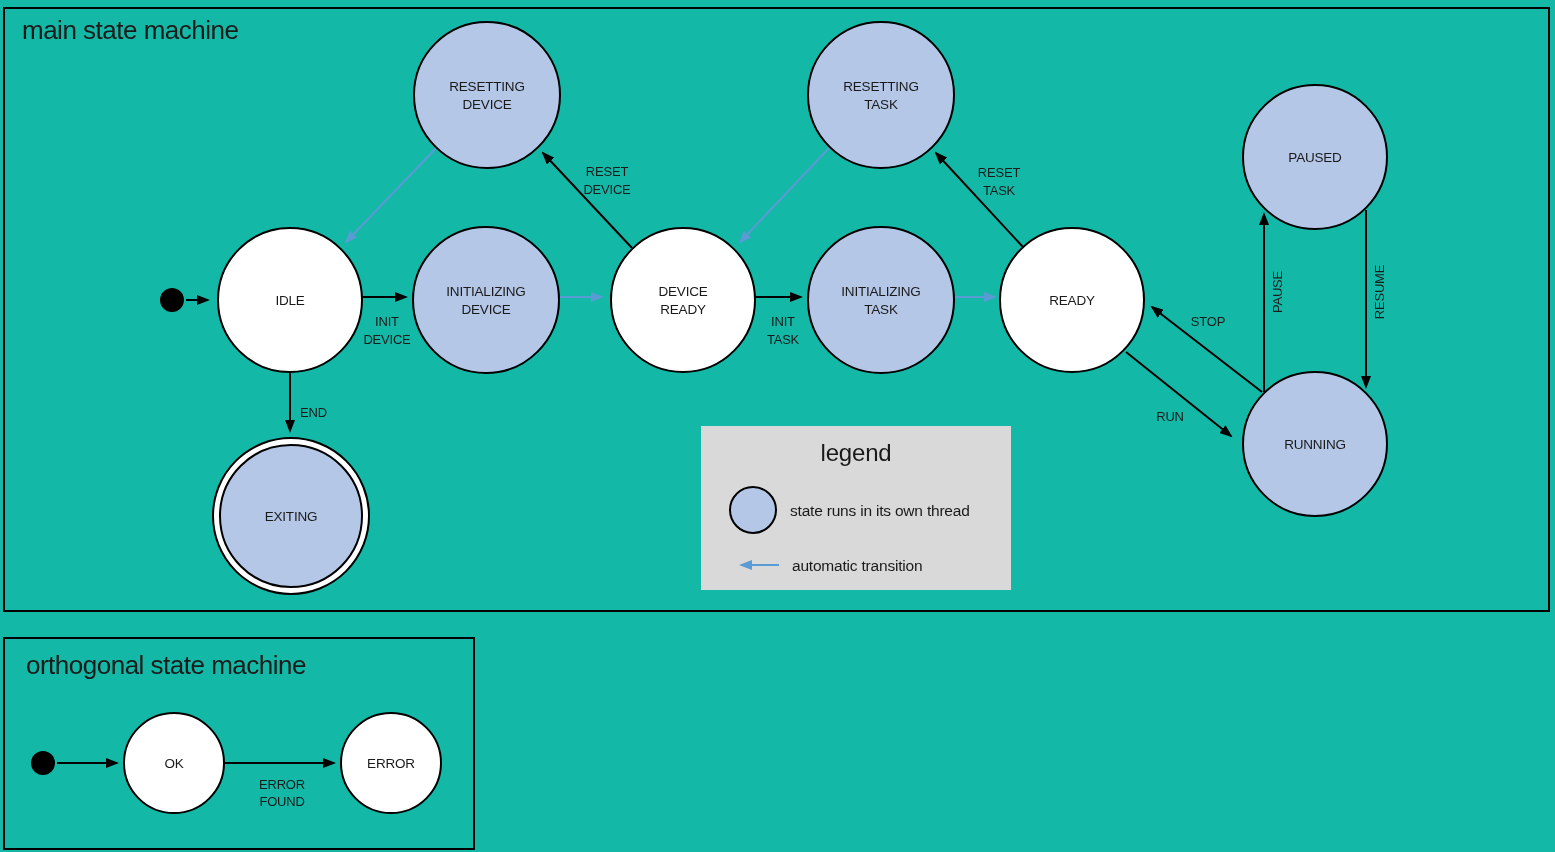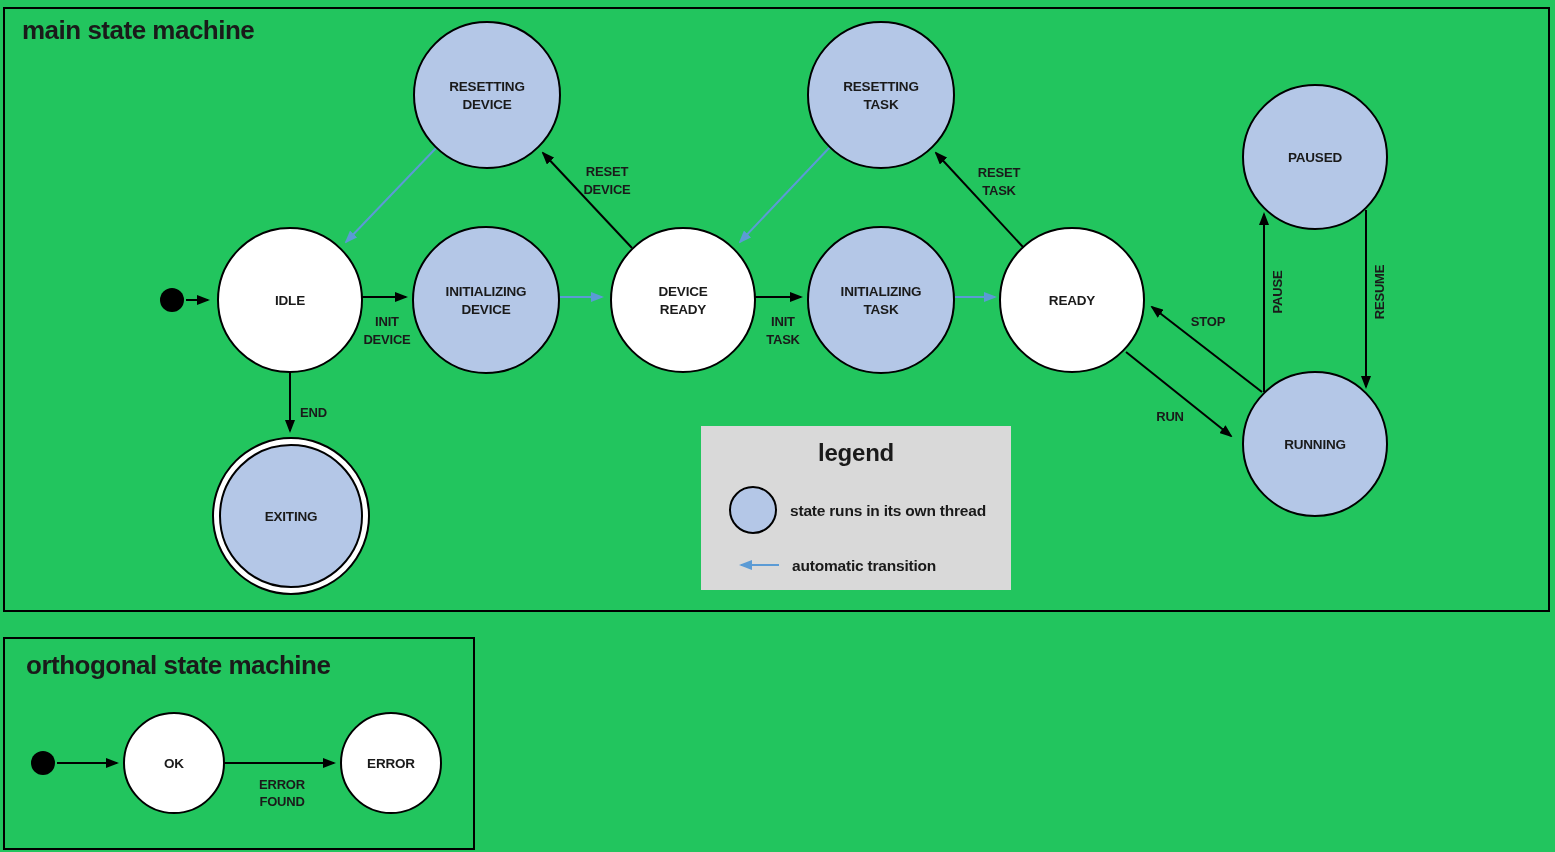--- a/index.html
+++ b/index.html
@@ -1,22 +1,21 @@
 <!DOCTYPE html>
 <html><head>
 <meta charset="utf-8">
 <style>
   html,body { margin:0; padding:0; background:#ffffff; }
   .canvas {
     position:relative;
     width:1555px; height:852px;
-    background:#22c55e;
+    background:#14b8a6;
     font-family:"Liberation Sans", sans-serif;
     overflow:hidden;
-    font-weight:bold;
   }
   svg { display:block; }
   text {
     font-family:"Liberation Sans", sans-serif;
     fill:#1a1a1a;
     letter-spacing:-0.2px;
   }
   .box       { fill:none; stroke:#000; stroke-width:2px; }
   .circ      { stroke:#000; stroke-width:2px; }
   .white-st  { fill:#ffffff; }

